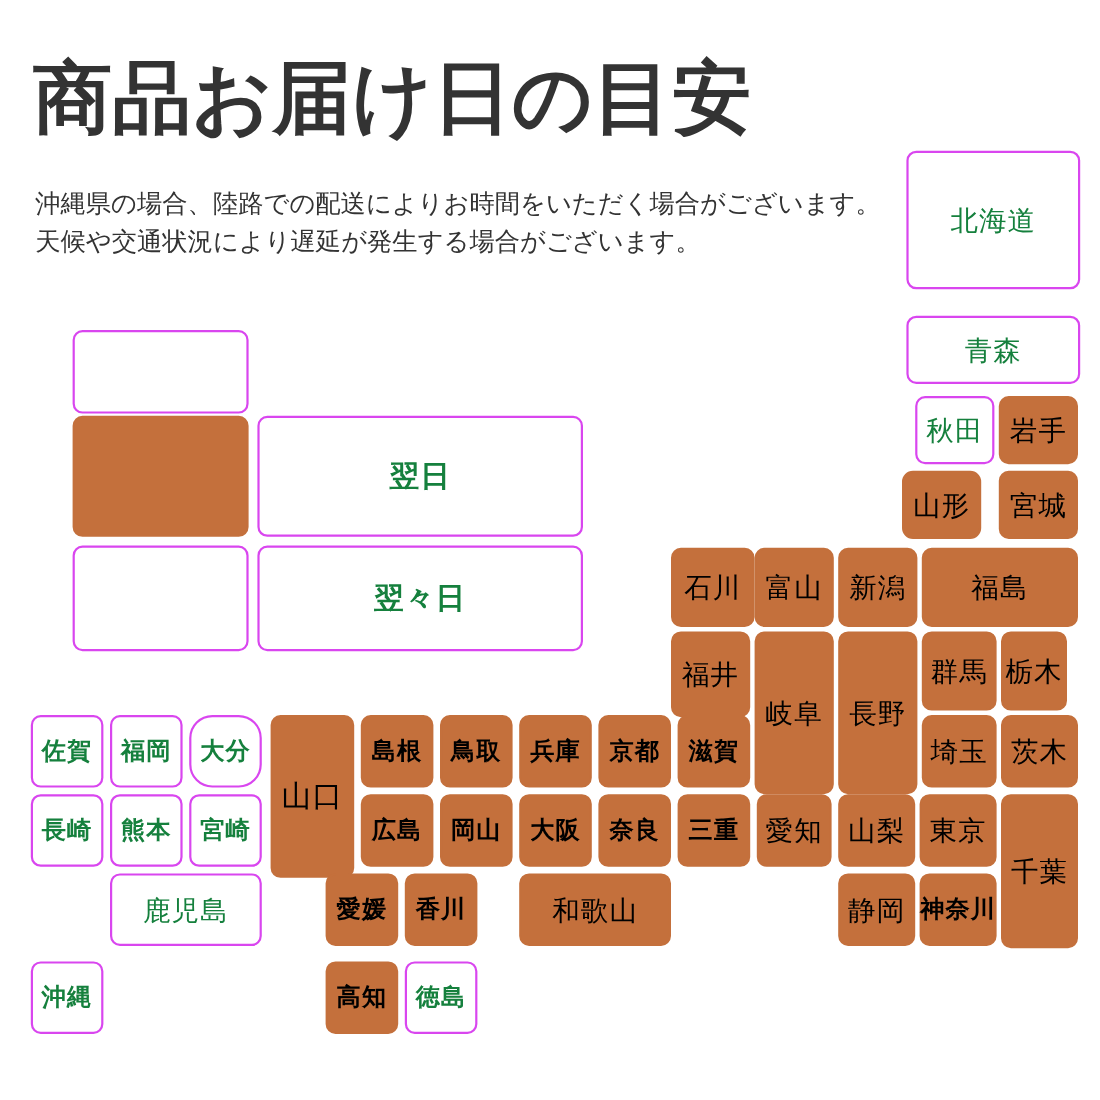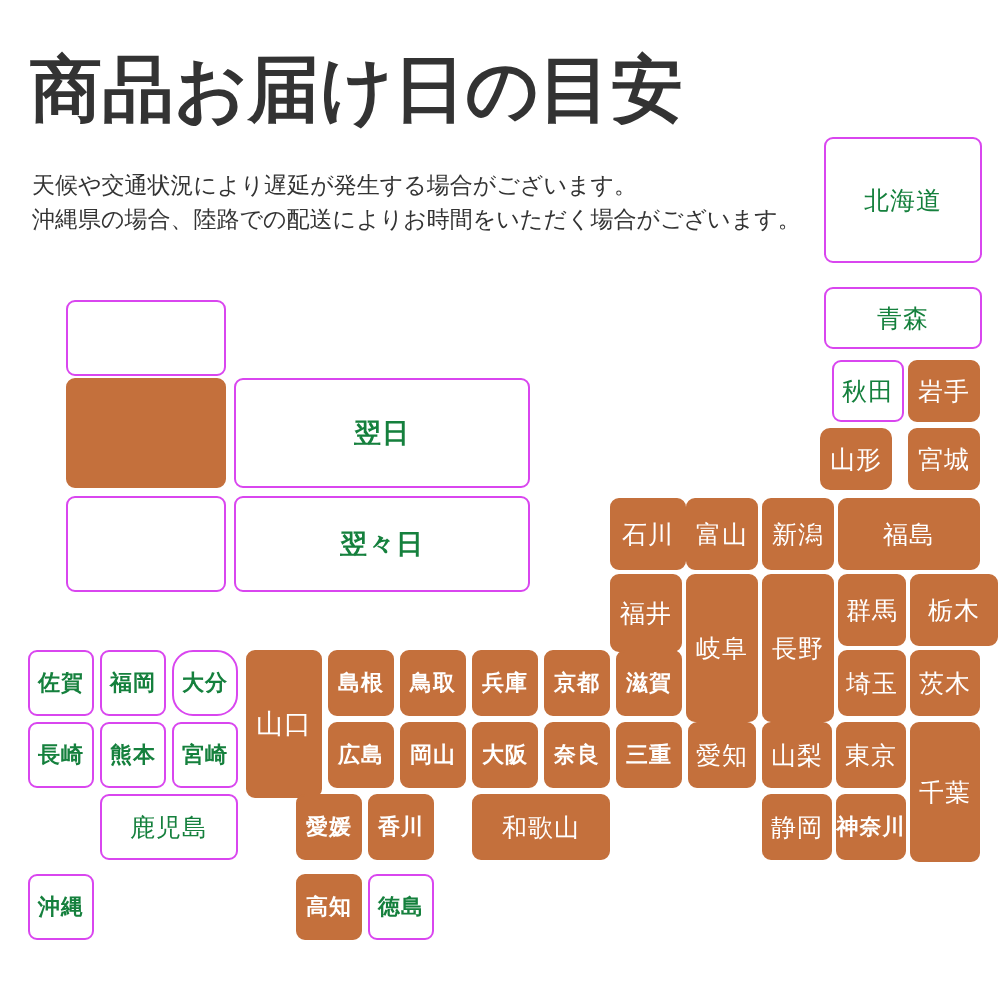--- a/index.html
+++ b/index.html
@@ -50,21 +50,21 @@
     letter-spacing: 1px;
     white-space: nowrap;
   }
   .cell.outline {
     border: 2px solid #d946ef;
     background: #ffffff;
     color: #15803d;
   }
   .cell.filled {
     background: #c4703c;
-    color: #ffffff;
+    color: #000000;
     border: 2px solid #c4703c;
   }
   .legend-label {
     font-size: 27px;
     font-weight: bold;
     color: #444444;
   }
   .legend-key {
     border-radius: 9px;
   }
@@ -75,22 +75,22 @@
   .pref.big { font-size: 27px; }
 </style>
 </head>
 <body>
 
 <div id="page">
 
   <div class="title">商品お届け日の目安</div>
 
   <div class="notes">
+    <div>沖縄県の場合、陸路での配送によりお時間をいただく場合がございます。</div>
     <div>天候や交通状況により遅延が発生する場合がございます。</div>
-    <div>沖縄県の場合、陸路での配送によりお時間をいただく場合がございます。</div>
   </div>
 
   <div class="cell outline legend-key" style="left:66px; top:300px; width:160px; height:76px;"></div>
 
   <div class="cell filled legend-key" style="left:66px; top:378px; width:160px; height:110px;"></div>
   <div class="cell outline legend-label" style="left:234px; top:378px; width:296px; height:110px;">翌日</div>
 
   <div class="cell outline legend-key" style="left:66px; top:496px; width:160px; height:96px;"></div>
   <div class="cell outline legend-label" style="left:234px; top:496px; width:296px; height:96px;">翌々日</div>
 
@@ -102,21 +102,21 @@
       <div class="cell pref filled" style="left: 820px; top: 428px; width: 72px; height: 62px; border-radius: 10px;">山形</div>
       <div class="cell pref filled" style="left: 908px; top: 428px; width: 72px; height: 62px;">宮城</div>
       <div class="cell pref filled" style="left: 610px; top: 498px; width: 76px; height: 72px;">石川</div>
       <div class="cell pref filled" style="left: 686px; top: 498px; width: 72px; height: 72px;">富山</div>
       <div class="cell pref filled" style="left: 762px; top: 498px; width: 72px; height: 72px;">新潟</div>
       <div class="cell pref filled" style="left: 838px; top: 498px; width: 142px; height: 72px;">福島</div>
       <div class="cell pref filled" style="left: 610px; top: 574px; width: 72px; height: 78px;">福井</div>
       <div class="cell pref filled" style="left: 686px; top: 574px; width: 72px; height: 148px;">岐阜</div>
       <div class="cell pref filled" style="left: 762px; top: 574px; width: 72px; height: 148px;">長野</div>
       <div class="cell pref filled" style="left: 838px; top: 574px; width: 68px; height: 72px;">群馬</div>
-      <div class="cell pref filled" style="left: 910px; top: 574px; width: 88px; height: 72px;">栃木</div>
+      <div class="cell pref filled" style="left: 910px; top: 574px; width: 60px; height: 72px;">栃木</div>
       <div class="cell pref outline small" style="left: 28px; top: 650px; width: 66px; height: 66px;">佐賀</div>
       <div class="cell pref outline small" style="left: 100px; top: 650px; width: 66px; height: 66px;">福岡</div>
       <div class="cell pref outline small" style="left: 172px; top: 650px; width: 66px; height: 66px; border-radius: 21px;">大分</div>
       <div class="cell pref filled big" style="left: 246px; top: 650px; width: 76px; height: 148px;">山口</div>
       <div class="cell pref filled small" style="left: 328px; top: 650px; width: 66px; height: 66px;">島根</div>
       <div class="cell pref filled small" style="left: 400px; top: 650px; width: 66px; height: 66px;">鳥取</div>
       <div class="cell pref filled small" style="left: 472px; top: 650px; width: 66px; height: 66px;">兵庫</div>
       <div class="cell pref filled small" style="left: 544px; top: 650px; width: 66px; height: 66px;">京都</div>
       <div class="cell pref filled small" style="left: 616px; top: 650px; width: 66px; height: 66px;">滋賀</div>
       <div class="cell pref filled" style="left: 838px; top: 650px; width: 68px; height: 66px;">埼玉</div>

